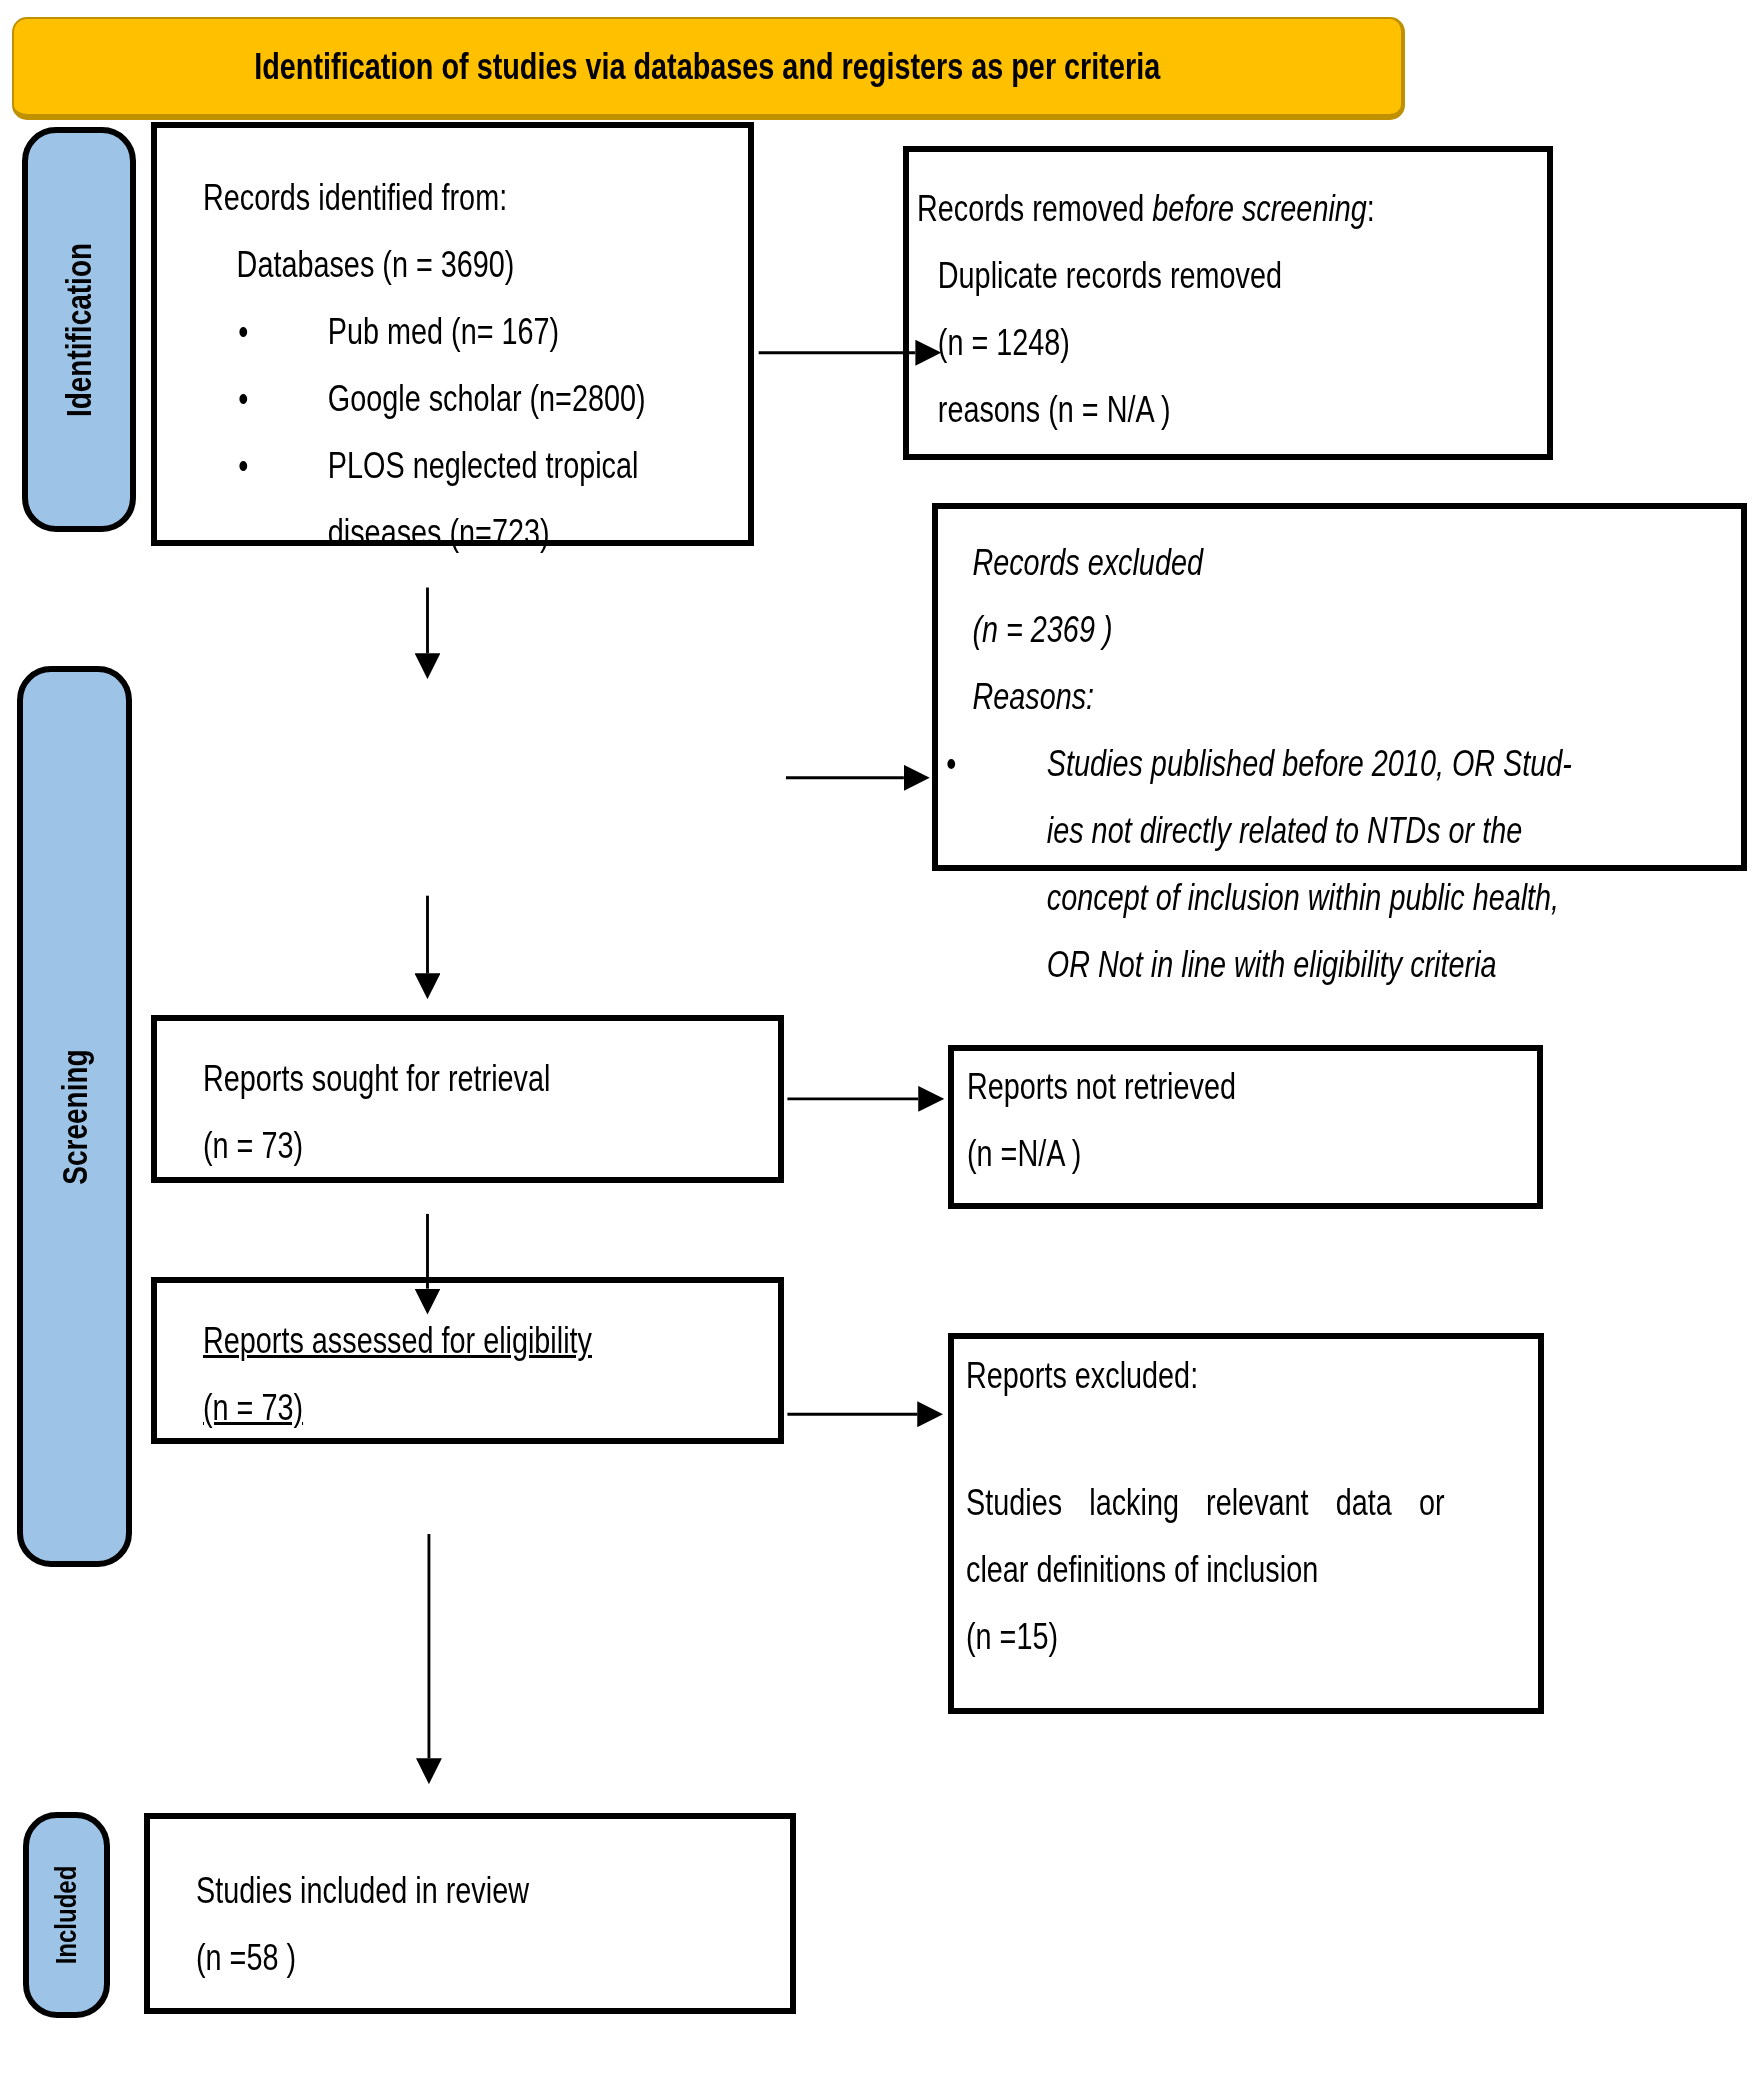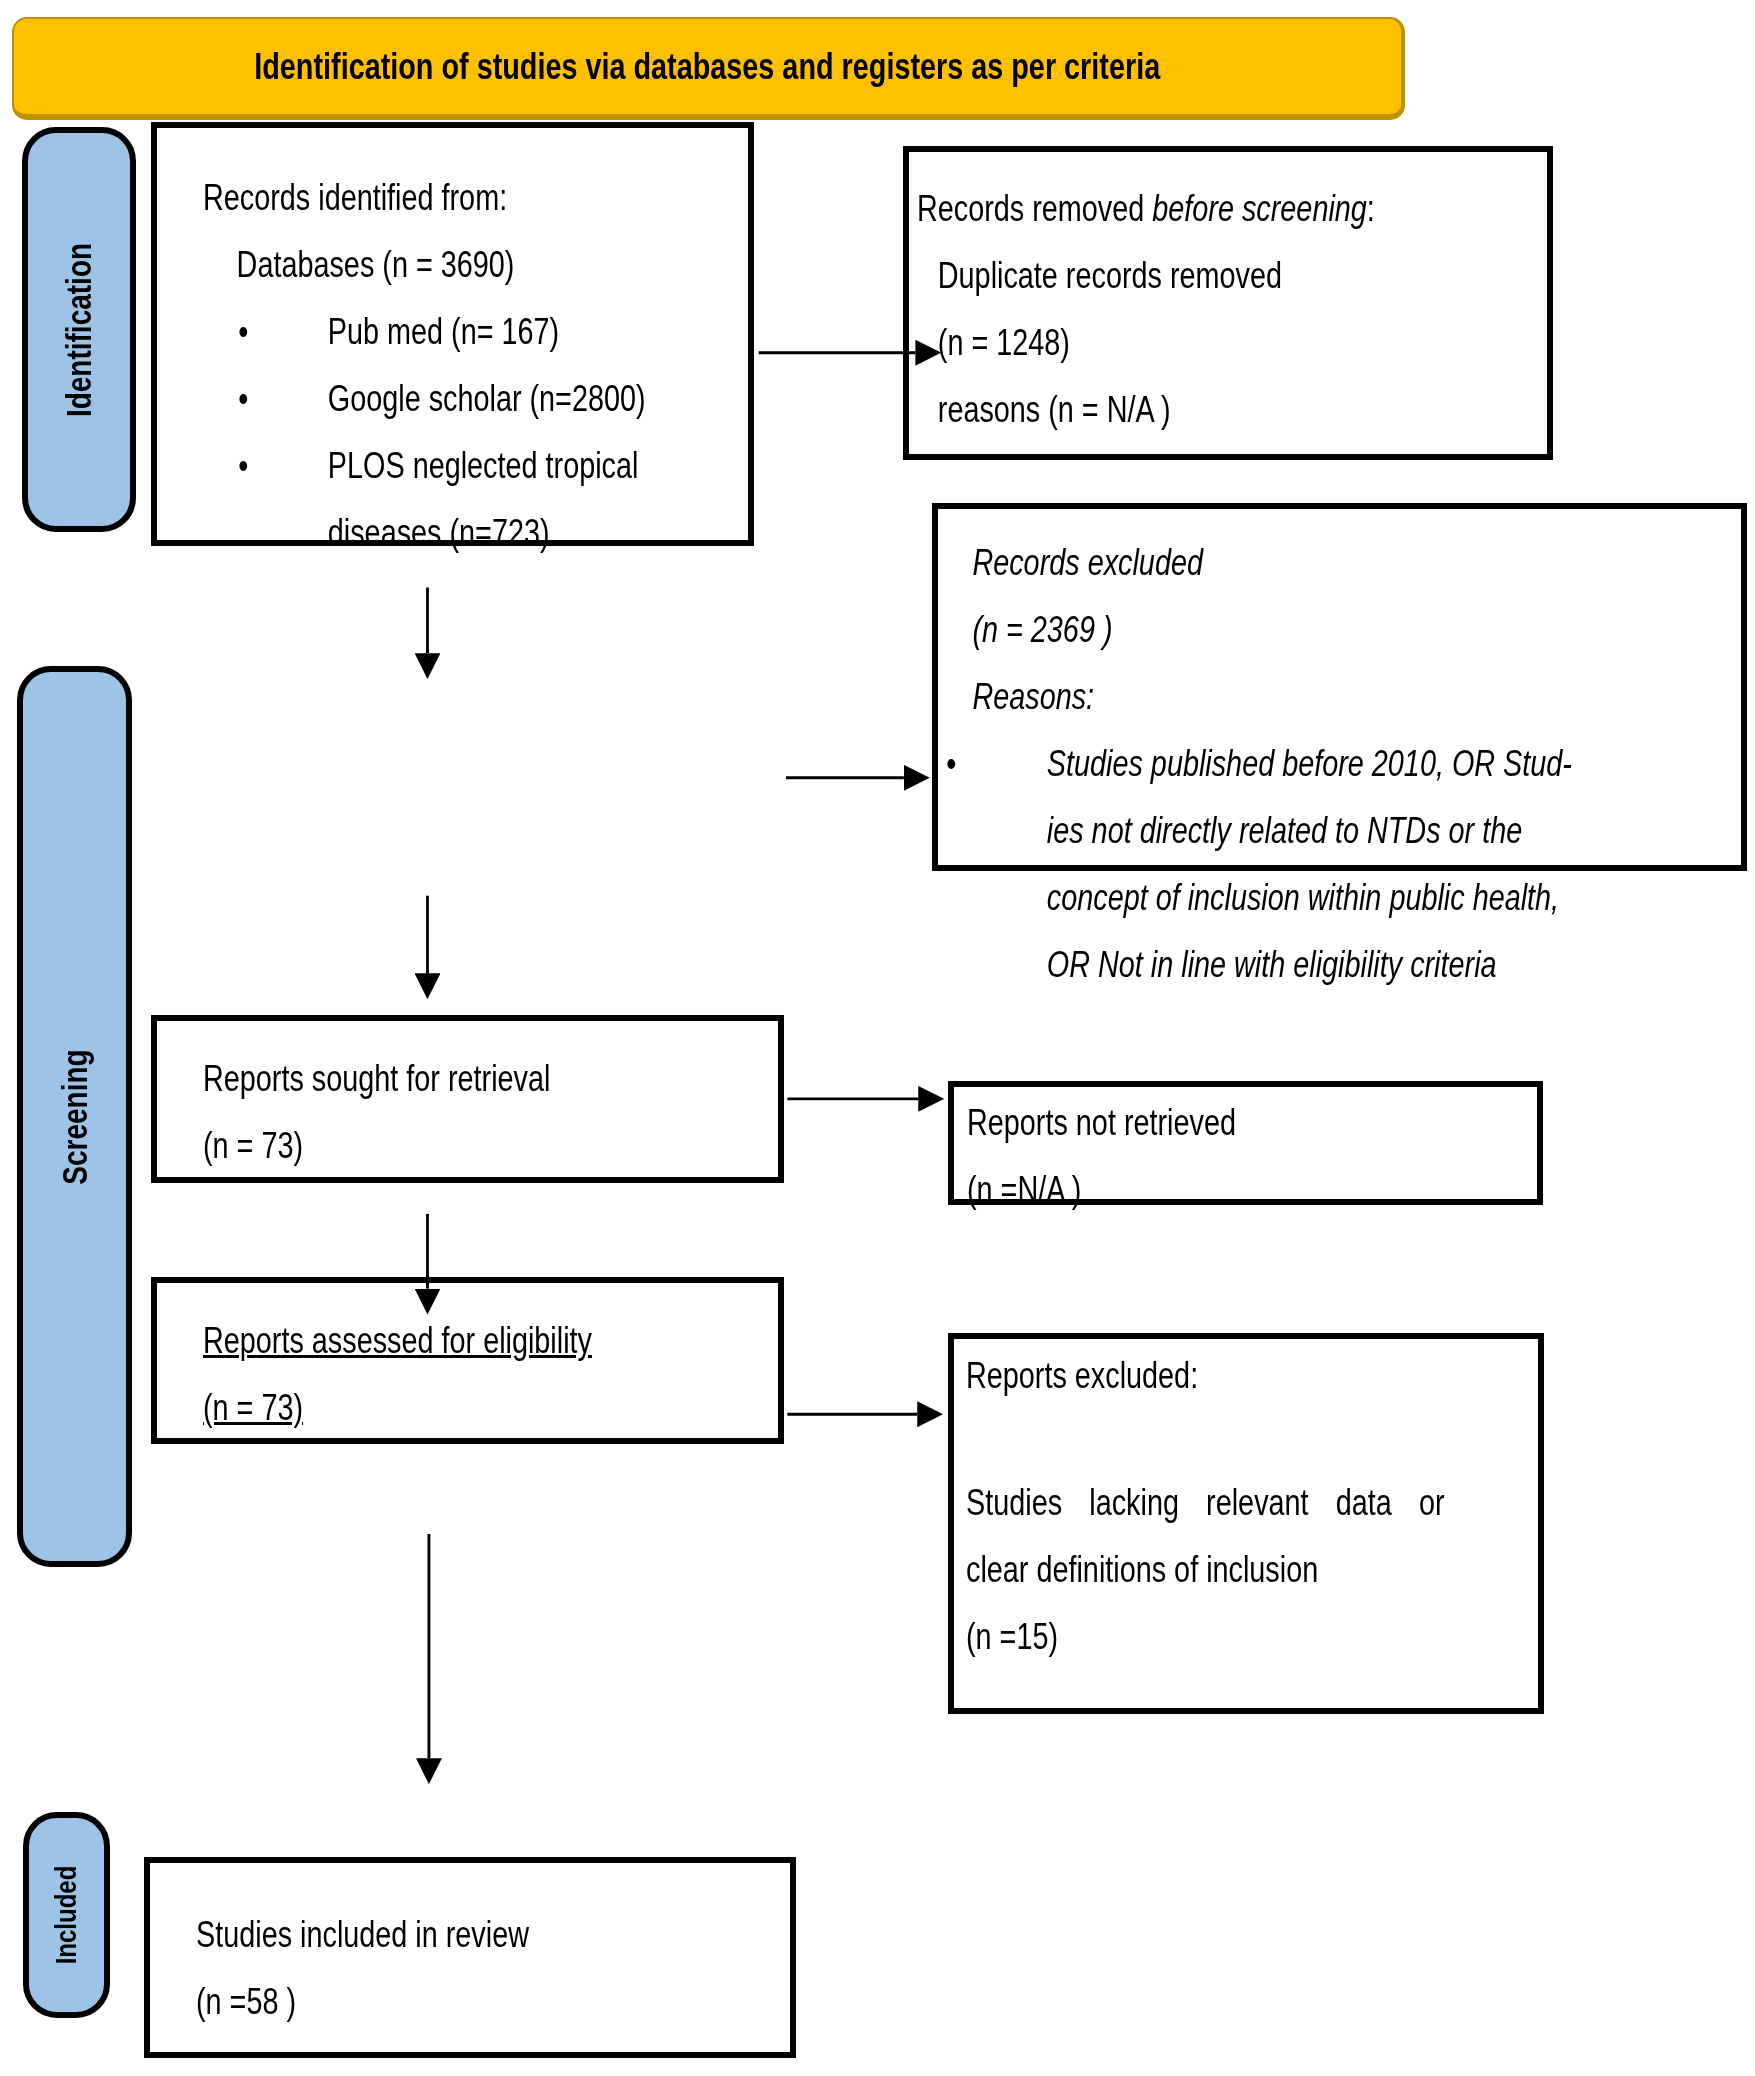--- a/index.html
+++ b/index.html
@@ -46,24 +46,24 @@
     background:#fff; border:6.2px solid #000;
     font-size:36px; line-height:67px;
   }
   .narrow{width:125%; transform:scaleX(0.8); transform-origin:0 0;}
   .bline{white-space:nowrap;}
   .box-a{left:151px;  top:122px;  width:603px; height:424px;  padding:36px 4.8px 0 46px;}
   .box-b{left:903px; top:146px;  width:650px; height:314px;  padding:23px 4.8px 0 7.7px;}
   .box-c{left:151px;  top:696px; width:630px; height:168px;  padding:29px 4.8px 0 46px;}
   .box-d{left:932px; top:503px; width:815px; height:368px; padding:20px 4.8px 0 8.1px;font-style:italic;}
   .box-e{left:151px;  top:1015px; width:633px; height:168px;  padding:23.5px 4.8px 0 46px;}
-  .box-f{left:948px; top:1045px; width:595px; height:124px;  padding:2.4px 4.8px 0 12.5px;margin-top:36px;}
+  .box-f{left:948px; top:1045px; width:595px; height:164px;  padding:2.4px 4.8px 0 12.5px;}
   .box-g{left:151px;  top:1277px; width:633px; height:167px;  padding:24px 4.8px 0 46px;text-decoration:underline;}
   .box-h{left:948px; top:1333px; width:596px; height:381px;  padding:3.4px 4.8px 0 12px;}
-  .box-i{left:144px;  top:1813px; width:652px; height:201px;  padding:38px 4.8px 0 46px;margin-top:44px;}
+  .box-i{left:144px;  top:1813px; width:652px; height:201px;  padding:38px 4.8px 0 46px;}
   .ind1{margin-left:42px;}          
   .indb{margin-left:26px;}          
   .dhead{margin-left:33px;}         
   .bullet{display:flex; margin-left:44px;}
   .bullet .dot{width:112px; flex:0 0 auto;}
   .box-d .bullet{margin-left:0;}
   .box-d .bullet .dot{width:126px;}
   .gap{height:60px;}
   .justify{word-spacing:24px;}
   .it{font-style:italic;}

